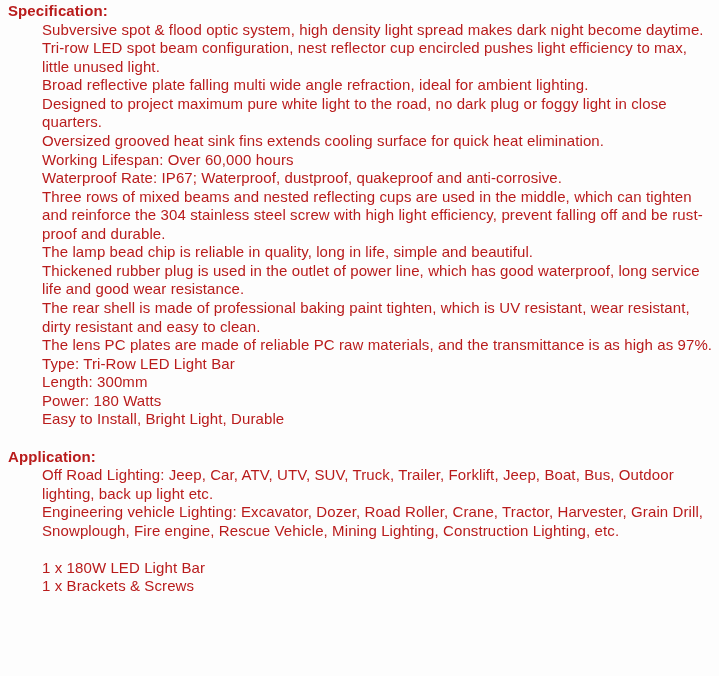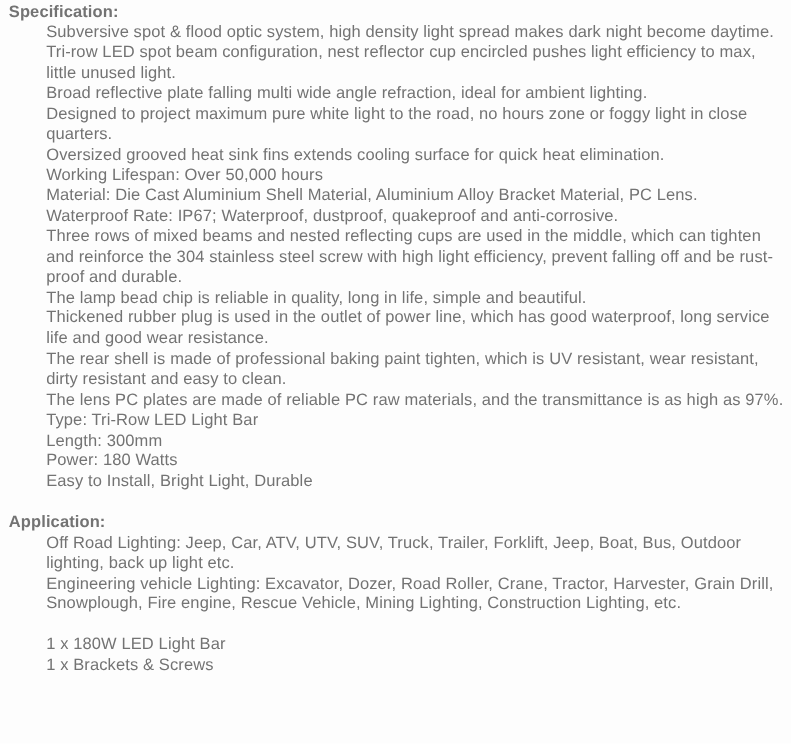--- a/index.html
+++ b/index.html
@@ -14,21 +14,21 @@
   }
   .doc {
     box-sizing: border-box;
     width: 719px;
     height: 676px;
     padding: 2px 5px 0 8px;
     background: #fdfdfd;
     font-family: "Liberation Sans", "DejaVu Sans", sans-serif;
     font-size: 15px;
     line-height: 18.57px;
-    color: #737373;
+    color: #b91c1c;
     letter-spacing: 0.1px;
   }
   .section-heading {
     font-weight: bold;
   }
   .text-line {
     font-weight: normal;
     margin-left: 34px;
   }
   .section-gap {
@@ -37,24 +37,23 @@
 </style>
 </head>
 <body>
 
 <div class="doc">
   <div id="sections">
       <div class="section-heading">Specification:</div>
       <div class="text-line">Subversive spot &amp; flood optic system, high density light spread makes dark night become daytime.</div>
       <div class="text-line">Tri-row LED spot beam configuration, nest reflector cup encircled pushes light efficiency to max, little unused light.</div>
       <div class="text-line">Broad reflective plate falling multi wide angle refraction, ideal for ambient lighting.</div>
-      <div class="text-line">Designed to project maximum pure white light to the road, no hours zone or foggy light in close quarters.</div>
+      <div class="text-line">Designed to project maximum pure white light to the road, no dark plug or foggy light in close quarters.</div>
       <div class="text-line">Oversized grooved heat sink fins extends cooling surface for quick heat elimination.</div>
-      <div class="text-line">Working Lifespan: Over 50,000 hours</div>
-      <div class="text-line">Material: Die Cast Aluminium Shell Material, Aluminium Alloy Bracket Material, PC Lens.</div>
+      <div class="text-line">Working Lifespan: Over 60,000 hours</div>
       <div class="text-line">Waterproof Rate: IP67; Waterproof, dustproof, quakeproof and anti-corrosive.</div>
       <div class="text-line">Three rows of mixed beams and nested reflecting cups are used in the middle, which can tighten and reinforce the 304 stainless steel screw with high light efficiency, prevent falling off and be rust-proof and durable.</div>
       <div class="text-line">The lamp bead chip is reliable in quality, long in life, simple and beautiful.</div>
       <div class="text-line">Thickened rubber plug is used in the outlet of power line, which has good waterproof, long service life and good wear resistance.</div>
       <div class="text-line">The rear shell is made of professional baking paint tighten, which is UV resistant, wear resistant, dirty resistant and easy to clean.</div>
       <div class="text-line">The lens PC plates are made of reliable PC raw materials, and the transmittance is as high as 97%.</div>
       <div class="text-line">Type: Tri-Row LED Light Bar</div>
       <div class="text-line">Length: 300mm</div>
       <div class="text-line">Power: 180 Watts</div>
       <div class="text-line">Easy to Install, Bright Light, Durable</div>

